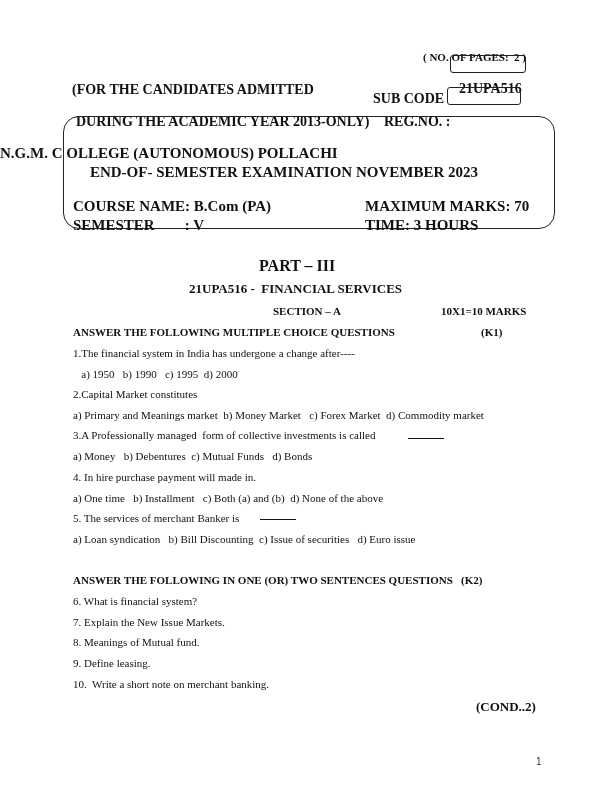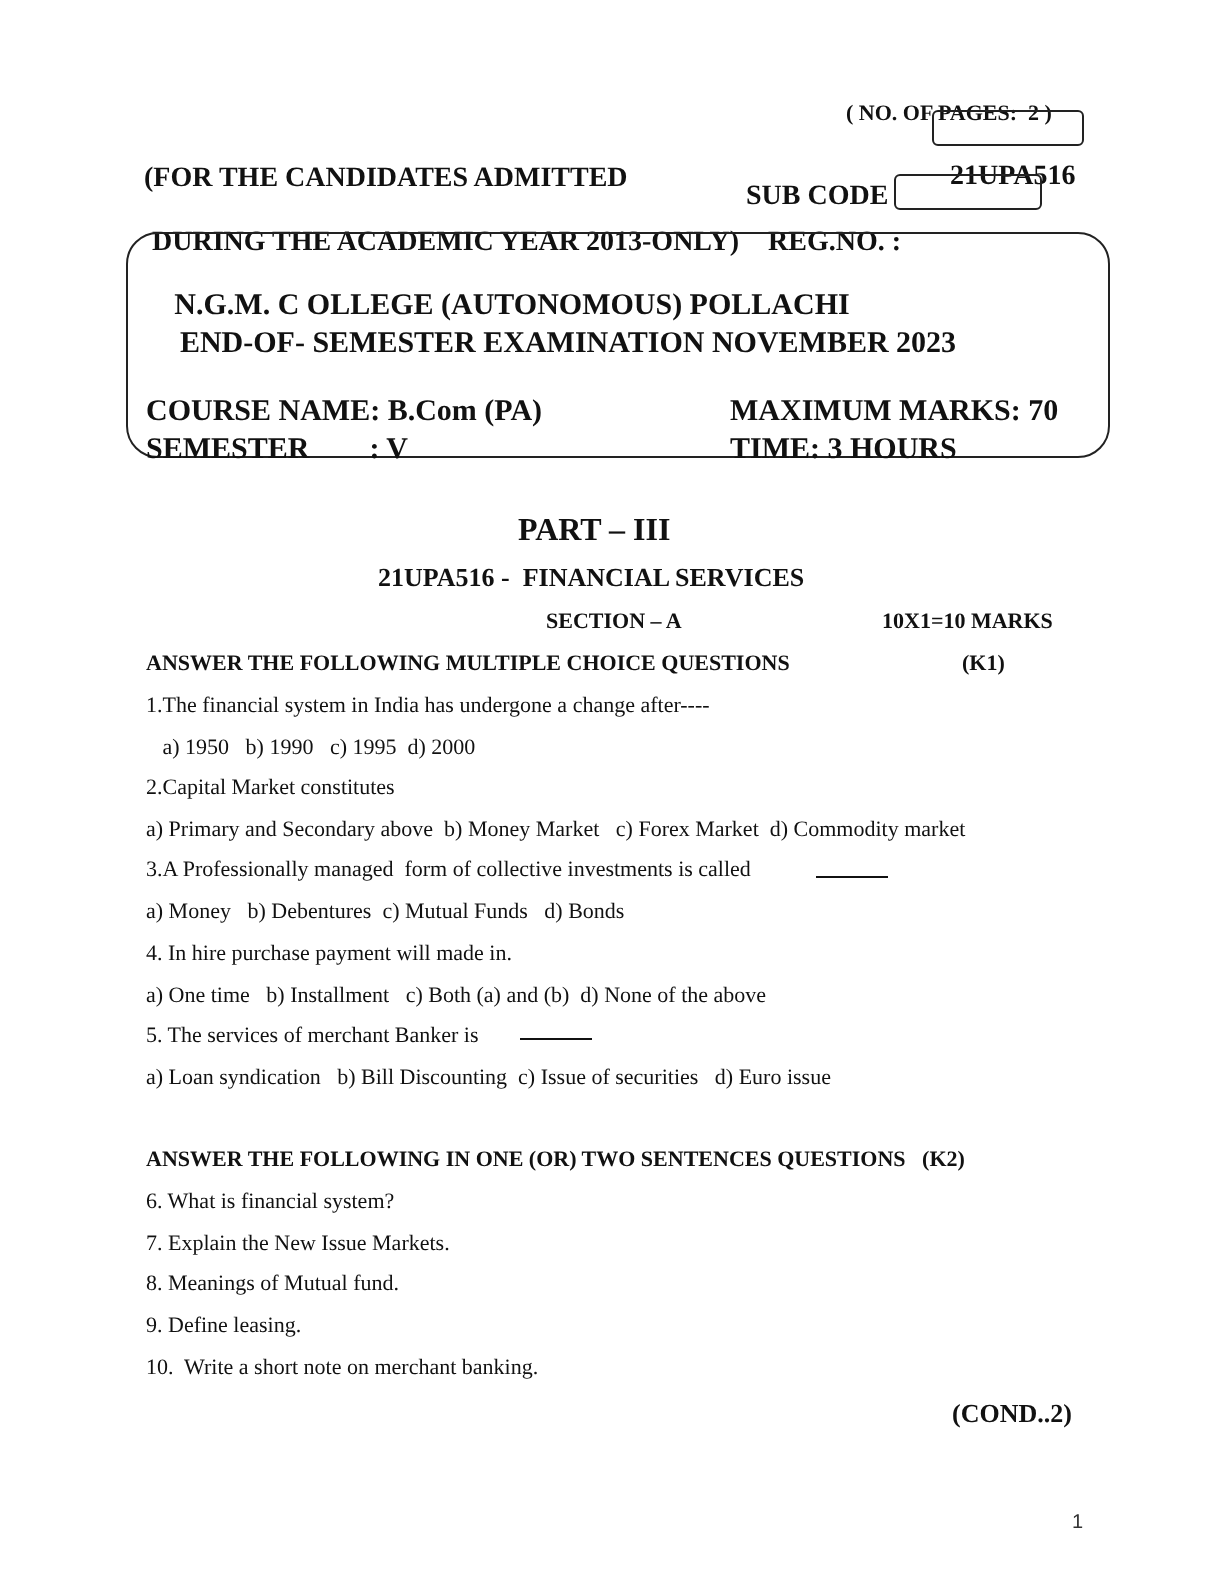--- a/index.html
+++ b/index.html
@@ -14,49 +14,49 @@
   .header-frame { position:absolute; left:63px; top:116px; width:490px; height:111px;
                   border:1.2px solid #222; border-radius:16px; }
   .pageno { font-family:"Liberation Sans", sans-serif; font-size:10px; color:#333; }
 </style>
 </head>
 <body>
 
 <div class="abs b s11" style="left:423px; top:28px;">( NO. OF PAGES:  2 )</div>
 <div class="abs b s10" style="left:72px; top:59px;">(FOR THE CANDIDATES ADMITTED</div>
 <div class="abs b s10" style="left:373px; top:68px;">SUB CODE</div>
-<div class="box-small" style="left:466px; top:55px; width:74px; height:16px;">
+<div class="box-small" style="left:450px; top:55px; width:74px; height:16px;">
   <span class="abs b s10" style="left:8px; top:2px;">21UPA516</span>
 </div>
 <div class="abs b s10" style="left:76px; top:91px;">DURING THE ACADEMIC YEAR 2013-ONLY)</div>
 <div class="abs b s10" style="left:384px; top:91px;">REG.NO. :</div>
 <div class="box-small" style="left:447px; top:87px; width:72px; height:16px;">
   <span class="abs s10" style="left:4px; top:2px;"></span>
 </div>
 
 <div class="header-frame"></div>
-<div class="abs b s15" style="left:0; width:512px; text-align:center; top:122px;">N.G.M. C OLLEGE (AUTONOMOUS) POLLACHI</div>
+<div class="abs b s15" style="left:0; width:512px; top:122px;">N.G.M. C OLLEGE (AUTONOMOUS) POLLACHI</div>
 <div class="abs b s15" style="left:0; width:568px; text-align:center; top:141px;">END-OF- SEMESTER EXAMINATION NOVEMBER 2023</div>
 <div class="abs b s15" style="left:73px; top:175px;">COURSE NAME: B.Com (PA)</div>
 <div class="abs b s15" style="left:365px; top:175px;">MAXIMUM MARKS: 70</div>
 <div class="abs b s15" style="left:73px; top:194px;">SEMESTER        : V</div>
 <div class="abs b s15" style="left:365px; top:194px;">TIME: 3 HOURS</div>
 
 <div class="abs b" style="left:259px; top:234px; font-size:16px;">PART – III</div>
 <div class="abs b" style="left:189px; top:258px; font-size:13px;">21UPA516 -  FINANCIAL SERVICES</div>
 <div class="abs b s11" style="left:273px; top:282px;">SECTION – A</div>
 <div class="abs b s11" style="left:441px; top:282px;">10X1=10 MARKS</div>
 
 <div class="abs b s11" style="left:73px; top:303px;">ANSWER THE FOLLOWING MULTIPLE CHOICE QUESTIONS</div>
 <div class="abs b s11" style="left:481px; top:303px;">(K1)</div>
 
 <div class="abs s11" style="left:73px; top:324px;">1.The financial system in India has undergone a change after----</div>
 <div class="abs s11" style="left:73px; top:345px;">   a) 1950   b) 1990   c) 1995  d) 2000</div>
 <div class="abs s11" style="left:73px; top:365px;">2.Capital Market constitutes</div>
-<div class="abs s11" style="left:73px; top:386px;">a) Primary and Secondary above  b) Money Market   c) Forex Market  d) Commodity market</div>
+<div class="abs s11" style="left:73px; top:386px;">a) Primary and Meanings market  b) Money Market   c) Forex Market  d) Commodity market</div>
 <div class="abs s11" style="left:73px; top:406px;">3.A Professionally managed  form of collective investments is called</div>
 <div class="abs" style="left:408px; top:415px; width:36px; border-top:1px solid #111;"></div>
 <div class="abs s11" style="left:73px; top:427px;">a) Money   b) Debentures  c) Mutual Funds   d) Bonds</div>
 <div class="abs s11" style="left:73px; top:448px;">4. In hire purchase payment will made in.</div>
 <div class="abs s11" style="left:73px; top:469px;">a) One time   b) Installment   c) Both (a) and (b)  d) None of the above</div>
 <div class="abs s11" style="left:73px; top:489px;">5. The services of merchant Banker is</div>
 <div class="abs" style="left:260px; top:496px; width:36px; border-top:1px solid #111;"></div>
 <div class="abs s11" style="left:73px; top:510px;">a) Loan syndication   b) Bill Discounting  c) Issue of securities   d) Euro issue</div>
 
 <div class="abs b s11" style="left:73px; top:551px;">ANSWER THE FOLLOWING IN ONE (OR) TWO SENTENCES QUESTIONS   (K2)</div>

